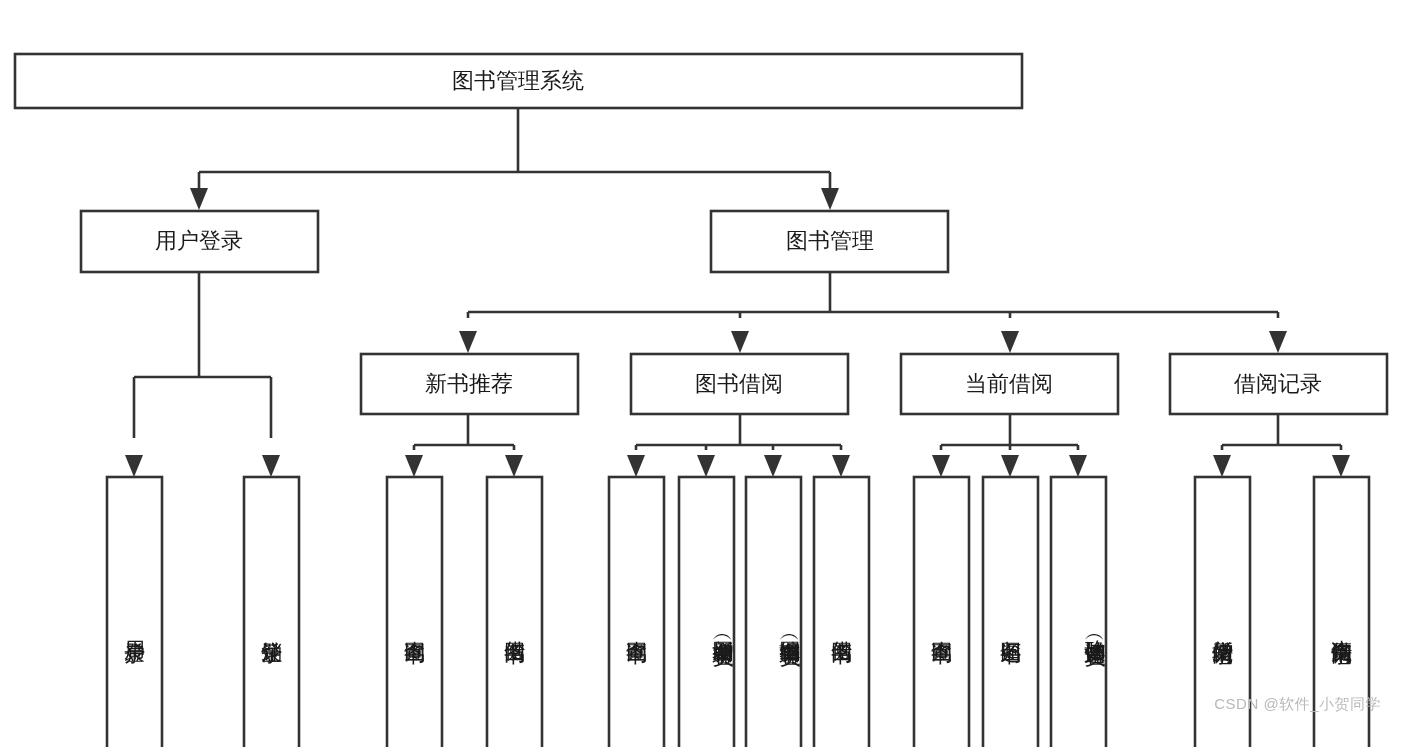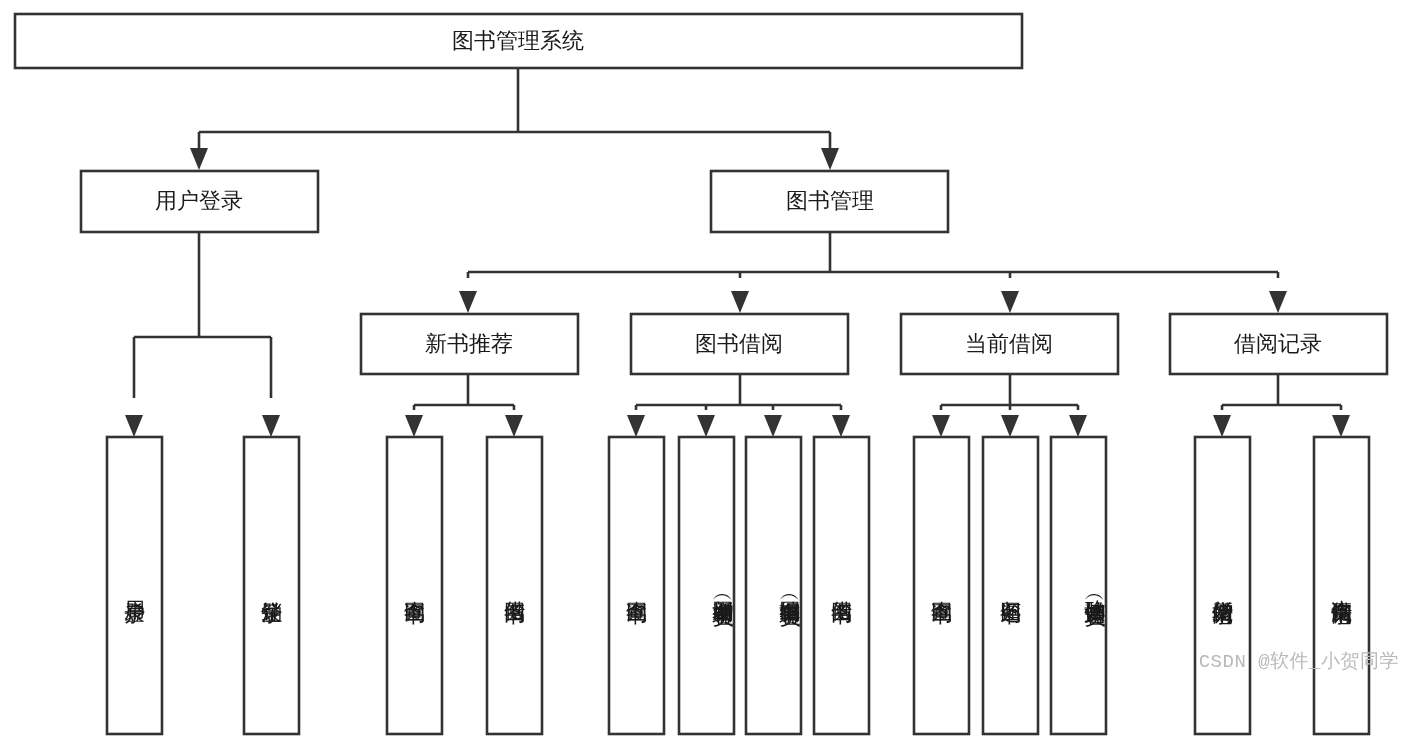--- a/index.html
+++ b/index.html
@@ -12,20 +12,21 @@
     width: 1405px;
     height: 747px;
     overflow: hidden;
     font-family: "DejaVu Sans", "Liberation Sans", sans-serif;
   }
   #diagram-root {
     position: relative;
     width: 1405px;
     height: 678px;
     background: #ffffff;
+    margin-top: 40px;
   }
   svg#diagram-svg {
     position: absolute;
     left: 0;
     top: 0;
     width: 1405px;
     height: 747px;
     display: block;
   }
   .node-box {
@@ -59,24 +60,24 @@
     font-size: 21px;
     line-height: 1.06;
     color: #1a1a1a;
     letter-spacing: 1px;
     text-align: center;
     white-space: nowrap;
     pointer-events: none;
   }
   .watermark {
     position: absolute;
-    right: 6px;
+    right: 24px;
     bottom: 4px;
-    font-family: Liberation Mono, monospace;
-    font-size: 19px;
+    font-family: Liberation Sans, sans-serif;
+    font-size: 15px;
     color: #b9b9b9;
     letter-spacing: 0.5px;
     white-space: nowrap;
   }
 </style>
 </head>
 <body>
 
 <div id="diagram-root">
 

